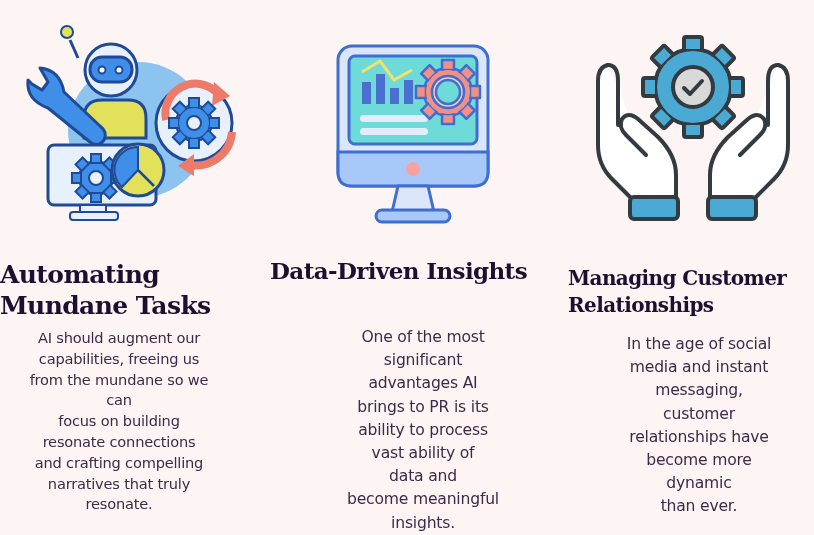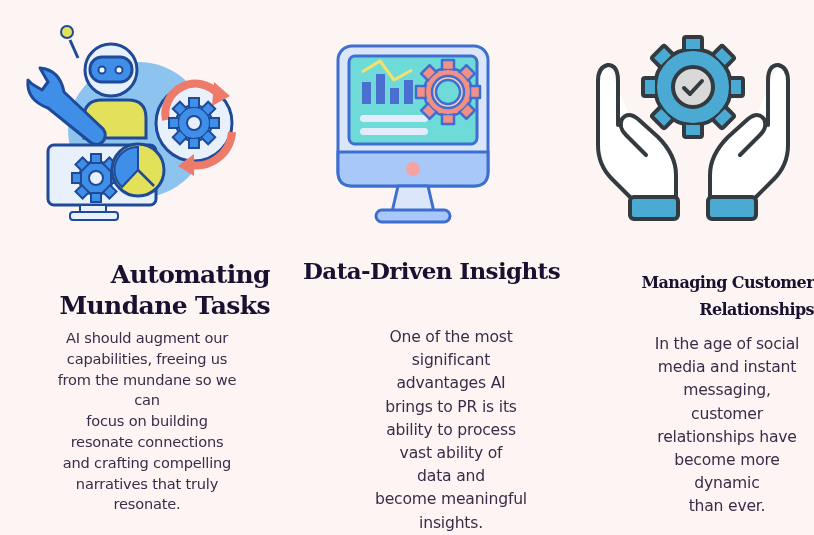--- a/index.html
+++ b/index.html
@@ -19,53 +19,52 @@
       position: absolute;
       top: 0;
       height: 535px;
     }
     .icon-box {
       position: absolute;
     }
     .icon-box svg { display: block; }
     .title {
       position: absolute;
-      text-align: right;
+      text-align: left;
       font-family: "DejaVu Serif", serif;
       font-weight: bold;
       color: #1c1030;
       letter-spacing: -0.6px;
       line-height: 30px;
       white-space: nowrap;
     }
     .body-text {
       position: absolute;
       text-align: center;
       font-family: "DejaVu Sans", sans-serif;
       color: #3a2c48;
       font-size: 14.6px;
       line-height: 20.8px;
       letter-spacing: -0.2px;
-      padding-left: 28px;
     }
     .body-text .ln { display: block; white-space: nowrap; }
 
     #col1 { left: 0; width: 270px; }
     #col1 .icon-box { left: 18px; top: 20px; width: 230px; height: 205px; }
     #col1 .title { left: 0; width: 270px; top: 238px; font-size: 25px; line-height: 31px; }
     #col1 .body-text { left: 0; width: 238px; top: 328px; }
 
     #col2 { left: 270px; width: 290px; }
     #col2 .icon-box { left: 62px; top: 40px; width: 160px; height: 190px; }
     #col2 .title { left: 0; width: 290px; top: 237px; font-size: 23px; }
     #col2 .body-text { left: 0; width: 290px; top: 318px; font-size: 15.6px; line-height: 23.2px; }
 
     #col3 { left: 568px; width: 246px; }
     #col3 .icon-box { left: 20px; top: 25px; width: 210px; height: 200px; }
-    #col3 .title { left: 0; width: 246px; top: 256px; font-size: 16px; line-height: 27px; }
+    #col3 .title { left: 0; width: 246px; top: 248px; font-size: 20px; line-height: 27px; }
     #col3 .body-text { left: 0; width: 262px; top: 333px; font-size: 15.6px; line-height: 23.2px; }
   </style>
 </head>
 <body>
 
 <section class="col" id="col1">
   <div class="icon-box">
     <svg width="230" height="205" viewBox="0 0 230 205">
 
       <ellipse cx="120" cy="110" rx="70" ry="68" fill="#8cc4ef"></ellipse>

